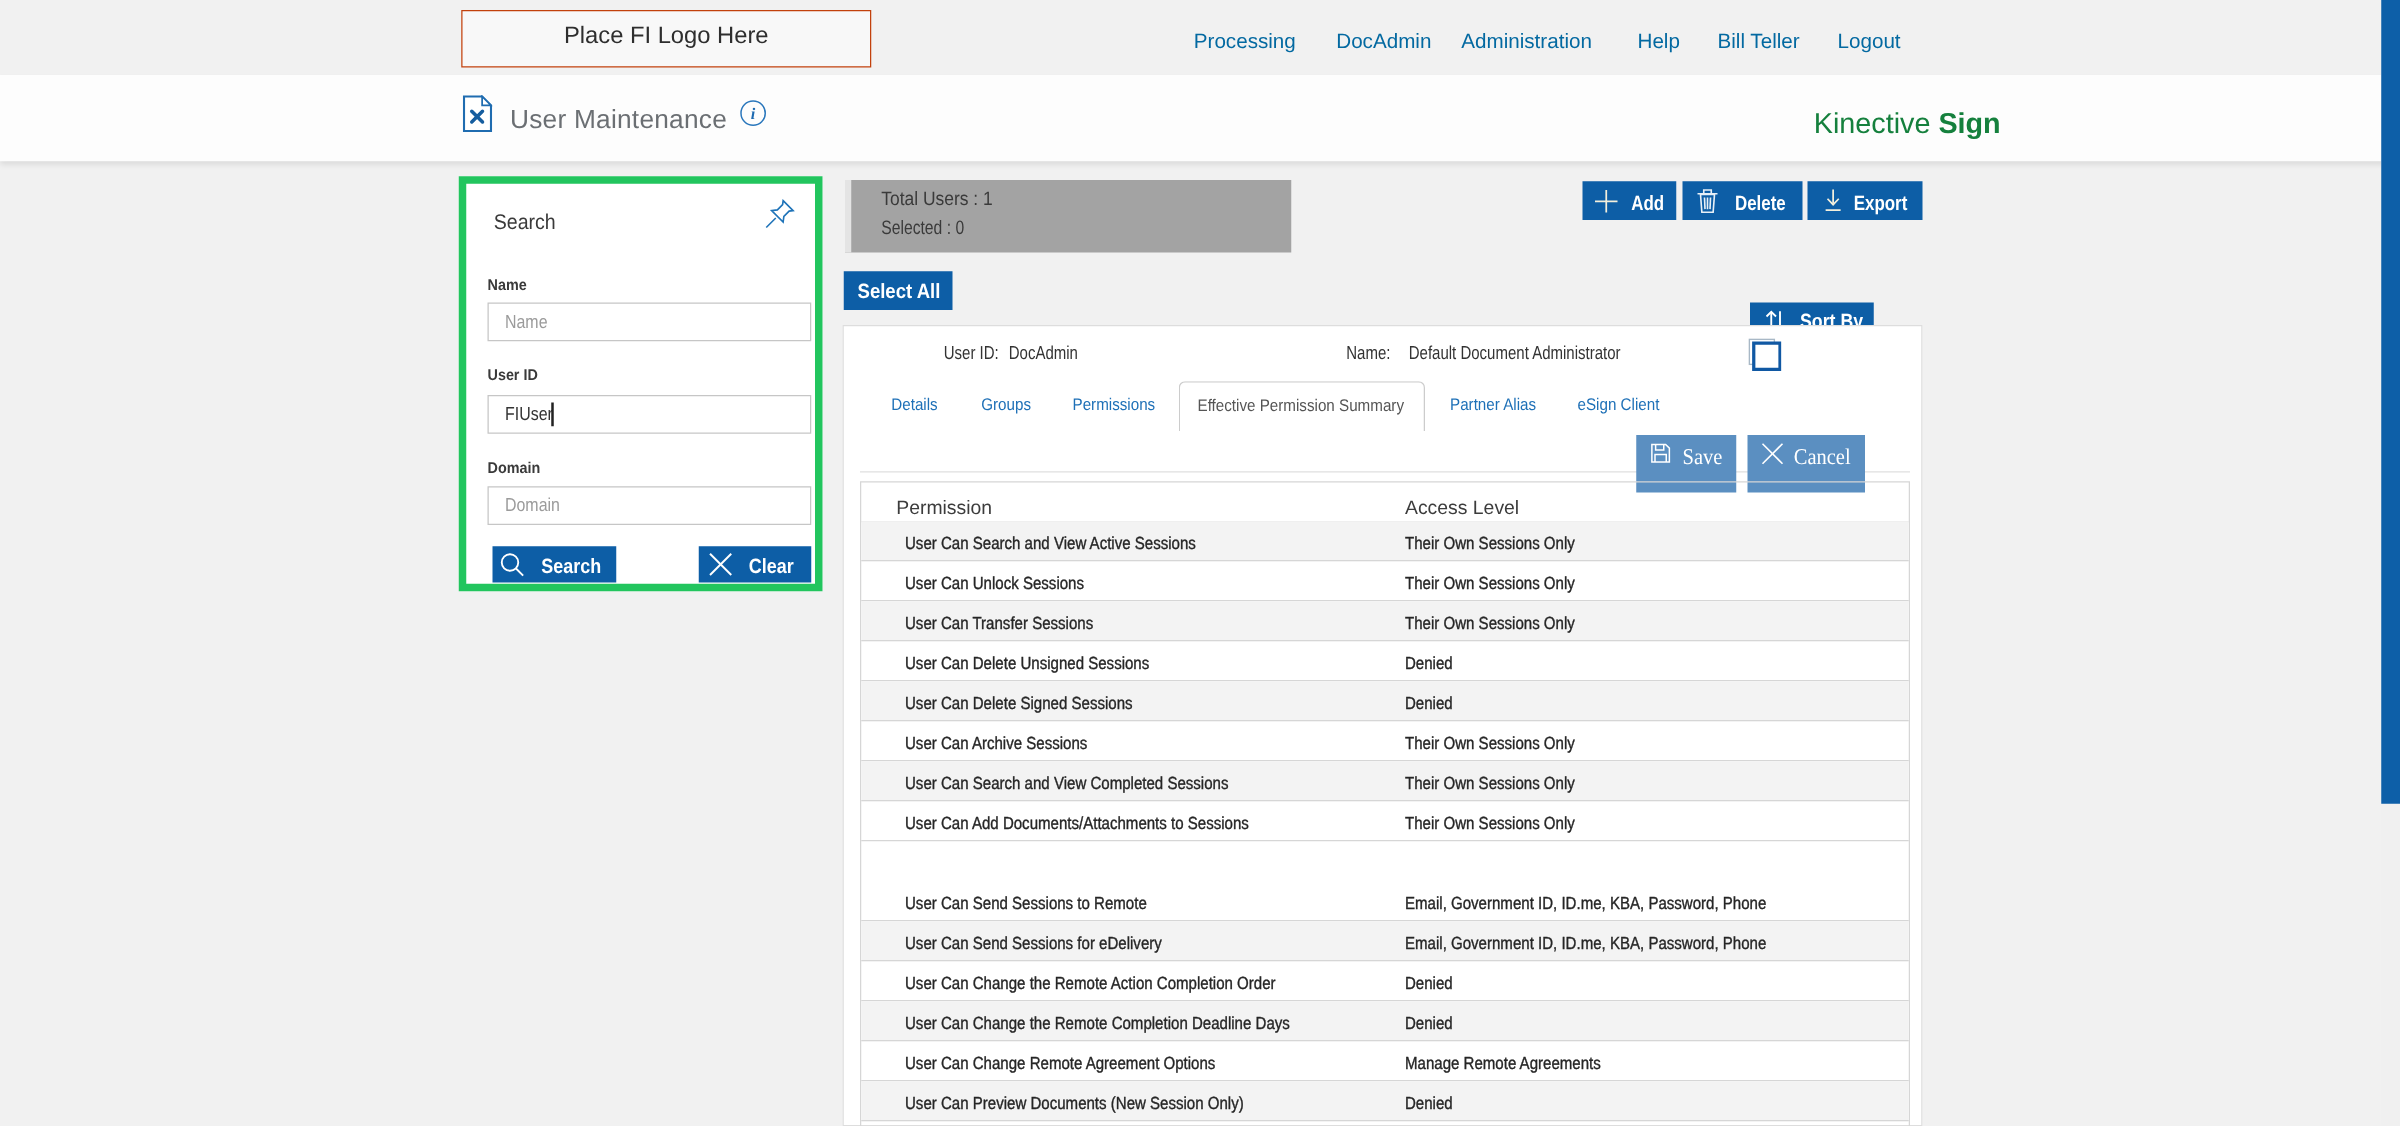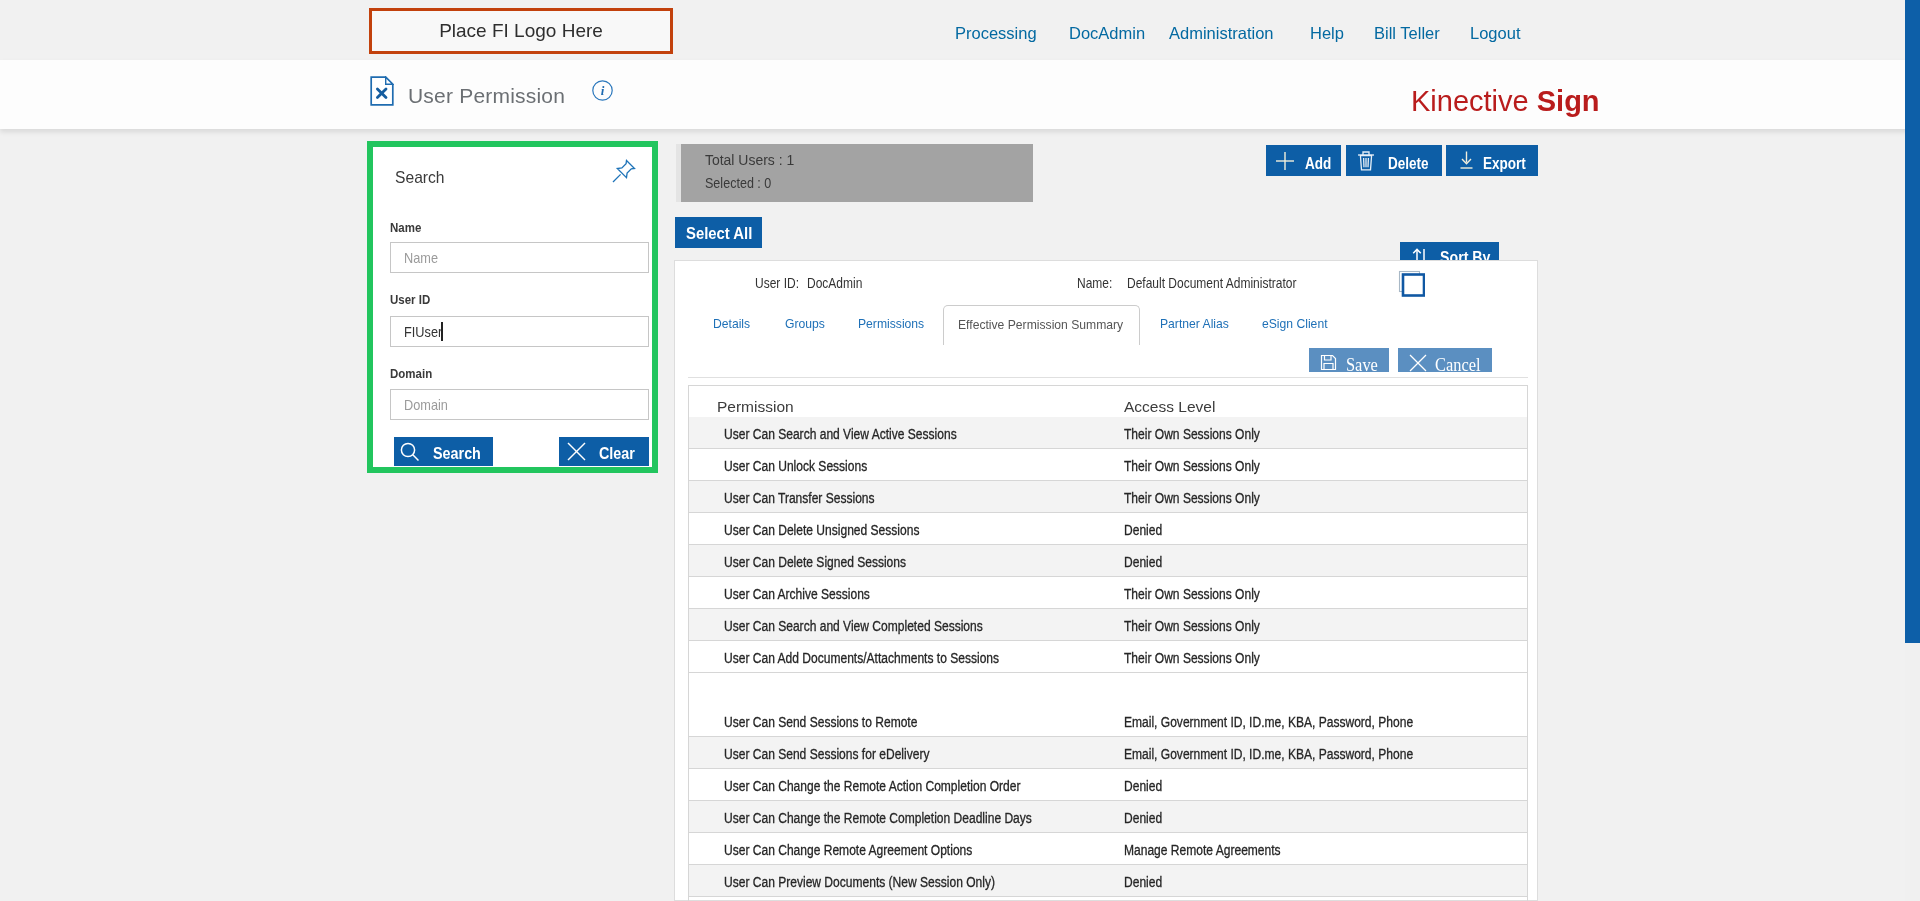--- a/index.html
+++ b/index.html
@@ -5,28 +5,28 @@
 * { margin:0; padding:0; box-sizing:border-box; }
 html,body { width:1920px; height:901px; overflow:hidden; }
 body { background:#f1f1f1; font-family:"Liberation Sans", sans-serif; position:relative; }
 .abs { position:absolute; }
 .cx { display:inline-block; transform-origin:0 50%; white-space:nowrap; }
 .btn { position:absolute; background:#0d5ea6; color:#fff; overflow:hidden; }
 .btn .tx { position:absolute; color:#fff; font-size:16.5px; font-weight:700; white-space:nowrap;
   transform:scaleX(.82); transform-origin:0 50%; }
 .btn svg { position:absolute; }
 
-#logobox { left:369px; top:8px; width:304px; height:46px; border:3px solid #c2410c;
+#logobox { left:369px; top:8px; width:328px; height:46px; border:1px solid #c2410c;
   background:#f8f8f8; text-align:center; line-height:39px; font-size:19px; color:#2e2e2e; }
 .nav { top:24px; font-size:16.5px; color:#0369a1; white-space:nowrap; }
 
 #band { left:0; top:60px; width:1920px; height:69px; background:#fdfdfd;
   box-shadow:0 3px 5px rgba(0,0,0,0.10); }
 #pagetitle { left:408px; top:84px; font-size:21px; color:#6b6f73; letter-spacing:0.2px; }
-#kinective { left:1411px; top:85px; font-size:29px; color:#b91c1c; }
+#kinective { left:1451px; top:85px; font-size:23px; color:#15803d; }
 
 #searchcard { left:367px; top:141px; width:291px; height:332px; background:#fff;
   border:6px solid #22c55e; }
 #searchcard .lbl { position:absolute; left:17px; font-size:12.5px; font-weight:700; color:#3a3a3a;
   transform:scaleX(.92); transform-origin:0 50%; }
 #searchcard .inp { position:absolute;  left:17px; width:259px; height:31px; border:1px solid #c6c6c6;
   background:#fff; font-size:15px; line-height:29px; padding-left:13px; color:#9b9b9b; }
 #searchcard .inp .cx { transform:scaleX(.85); }
 
 #totalbox { left:676px; top:144px; width:357px; height:58px; background:#a3a3a3;
@@ -36,21 +36,21 @@
 #maincard { left:674px; top:260px; width:864px; height:641px; background:#fff; border:1px solid #ddd; }
 .hdt { position:absolute; top:13px; font-size:15px; color:#333; height:18px; line-height:18px;
   transform:scaleX(.8); transform-origin:0 50%; white-space:nowrap; }
 .tab { position:absolute; top:55px; font-size:13.5px; color:#1e70b7; height:16px; line-height:16px;
   transform:scaleX(.9); transform-origin:0 50%; white-space:nowrap; }
 #activetab { position:absolute; left:268px; top:44px; width:197px; height:40px; background:#fff;
   border:1px solid #ccc; border-bottom:none; border-radius:5px 5px 0 0; }
 #activetab span { position:absolute; left:13.5px; top:11px; font-size:13.5px; color:#555;
   height:16px; line-height:16px; transform:scaleX(.9); transform-origin:0 50%; white-space:nowrap; }
 #toolrule { position:absolute; left:13px; top:116px; width:840px; height:1px; background:#e0e0e0; }
-.btn2 { position:absolute; top:87px; height:24px; background:#5b8fc1; overflow:hidden; }
+.btn2 { position:absolute; top:87px; height:46px; background:#5b8fc1; overflow:hidden; }
 .btn2 .tx { position:absolute; color:#fff; font-family:"Liberation Serif", serif; font-size:18px;
   line-height:29px; white-space:nowrap; transform:scaleX(.91); transform-origin:0 50%; }
 .btn2 svg { position:absolute; }
 
 #ptable { position:absolute; left:13px; top:124px; width:840px; height:517px;
   border:1px solid #d6d6d6; }
 .th { position:absolute; top:5px; height:31px; font-size:15.5px; color:#3c3c3c; line-height:31px;
   white-space:nowrap; }
 .row { position:absolute; left:0; width:838px; height:32px; border-bottom:1px solid #d6d6d6; }
 .row.g { background:#f3f3f3; }
@@ -75,21 +75,21 @@
 
 <div id="band" class="abs"></div>
 <svg class="abs" style="left:370px;top:76px;" width="24" height="30" viewBox="0 0 24 30">
   <path d="M1.2 1.2 h14.5 l7.1 7.1 v20.5 h-21.6 z" fill="#fff" stroke="#1f6cb0" stroke-width="1.7"></path>
   <path d="M15.7 1.2 v7.1 h7.1 z" fill="#fff" stroke="#1f6cb0" stroke-width="1.4"></path>
   <g stroke="#155d9f" stroke-width="2.8" stroke-linecap="round">
     <line x1="7.4" y1="13" x2="16" y2="21.6"></line>
     <line x1="16" y1="13" x2="7.4" y2="21.6"></line>
   </g>
 </svg>
-<span id="pagetitle" class="abs">User Permission</span>
+<span id="pagetitle" class="abs">User Maintenance</span>
 <svg class="abs" style="left:592px;top:80px;" width="21" height="21" viewBox="0 0 21 21">
   <circle cx="10.5" cy="10.5" r="9.7" fill="none" stroke="#2a77bc" stroke-width="1.2"></circle>
   <text x="10.5" y="15" text-anchor="middle" font-family="Liberation Serif" font-style="italic" font-weight="bold" font-size="13" fill="#1d6ab1">i</text>
 </svg>
 <span id="kinective" class="abs">Kinective <b>Sign</b></span>
 
 <div id="searchcard" class="abs">
   <span class="cx" style="position:absolute;left:22px;top:21px;font-size:17px;color:#3a3a3a;transform:scaleX(.92);">Search</span>
   <svg style="position:absolute;left:237px;top:10px;" width="28" height="28" viewBox="0 0 28 28">
     <g fill="none" stroke="#1e73b8" stroke-width="1.3">

